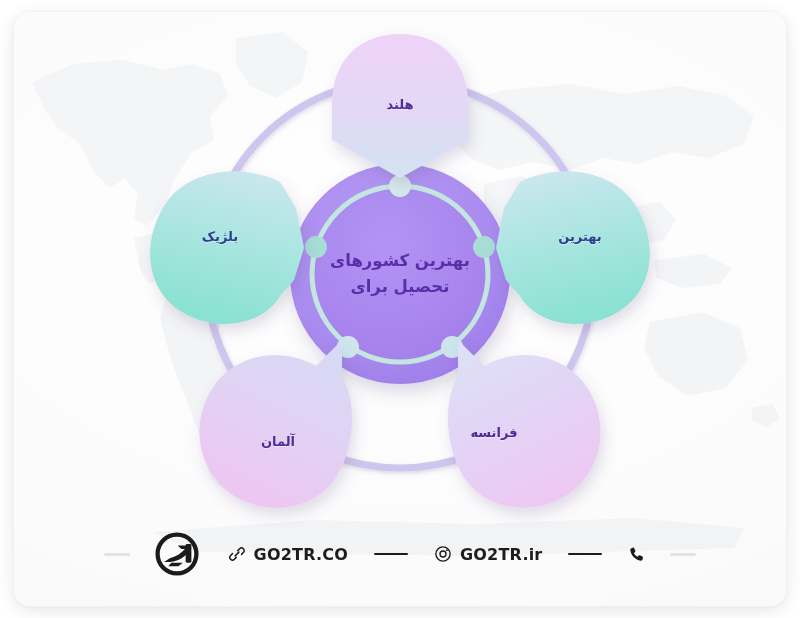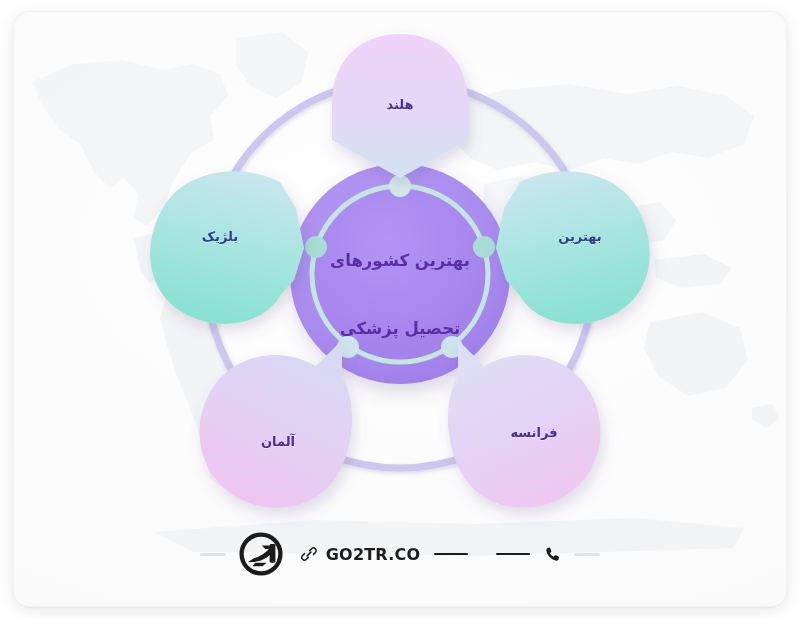--- a/index.html
+++ b/index.html
@@ -62,30 +62,30 @@
     width:190px;
     text-align:center;
     direction:rtl;
     color:#5a2ea6;
     font-size:16.5px;
     font-weight:800;
     line-height:1.55;
     letter-spacing:0;
     pointer-events:none;
   }
-  .hub-text div{white-space:nowrap;margin-top:42px;}
+  .hub-text div{white-space:nowrap;}
   
   .footer{
     position:absolute;
     left:0;right:0;bottom:22px;
     height:60px;
     display:flex;
     align-items:center;
     justify-content:center;
-    gap:0px;
+    gap:12px;
     direction:ltr;
   }
   .foot-rule{
     width:26px;height:3px;border-radius:2px;
     background:#e2e2e2;
   }
   .foot-rule.left{margin-right:12px;}
   .foot-rule.right{margin-left:12px;}
   .logo{
     width:46px;height:46px;
@@ -266,28 +266,28 @@
                  C264 332 216 344 196 380
                  C174 420 188 466 224 486
                  C262 506 306 494 324 462
                  C342 430 342 388 328 364
                  Z" fill="url(#gDE)"></path>
       </g>
     </svg>
 
     <div class="hub-text" style="left:386px;top:262px;transform:translate(-50%,-50%);">
       <div>بهترین کشورهای</div>
-      <div>تحصیل پزشکی</div>
+      <div>تحصیل برای</div>
     </div>
 
     <div class="node-label" style="left:386px;top:92px;color:#4b2e96;">هلند</div>
 
     <div class="node-label" style="left:566px;top:224px;color:#2d3f8f;">بهترین</div>
 
-    <div class="node-label" style="left:520px;top:420px;color:#4b2e96;">فرانسه</div>
+    <div class="node-label" style="left:480px;top:420px;color:#4b2e96;">فرانسه</div>
 
     <div class="node-label" style="left:264px;top:429px;color:#4b2e96;">آلمان</div>
 
     <div class="node-label" style="left:206px;top:224px;color:#2d3f8f;">بلژیک</div>
 
     <div class="footer">
 
       <div class="foot-rule left"></div>
 
       <svg class="logo" viewBox="0 0 64 64">
@@ -304,20 +304,28 @@
             <path d="M9.5 14.5 L14.5 9.5"></path>
             <path d="M13 7.5 L15.5 5 a3.5 3.5 0 0 1 5 5 l-2.5 2.5"></path>
             <path d="M11 16.5 L8.5 19 a3.5 3.5 0 0 1 -5 -5 l2.5 -2.5"></path>
           </g>
         </svg>
         <span>GO2TR.CO</span>
       </div>
 
       <div class="foot-sep"></div>
 
+      <div class="foot-item">
+        <svg class="ficon" viewBox="0 0 24 24">
+          <circle cx="12" cy="12" r="9.5" fill="none" stroke="#1b1b1b" stroke-width="1.8"></circle>
+          <circle cx="12" cy="12" r="4" fill="none" stroke="#1b1b1b" stroke-width="1.8"></circle>
+          <circle cx="17.2" cy="6.9" r="1.2" fill="#1b1b1b"></circle>
+        </svg>
+        <span>GO2TR.ir</span>
+      </div>
 
       <div class="foot-sep"></div>
 
       <div class="foot-item">
         <svg class="ficon" viewBox="0 0 24 24">
           <path d="M6.2 3.5 C7.4 3.2 8.2 3.8 8.6 4.9 L9.7 7.6 C10 8.5 9.8 9.1 9.1 9.6
                    L7.9 10.5 C8.8 12.6 10.6 14.5 12.9 15.6 L13.8 14.4
                    C14.3 13.7 15 13.5 15.8 13.8 L18.6 14.9 C19.6 15.3 20.2 16.1 19.9 17.3
                    L19.3 19.4 C19 20.4 18.1 21 17 20.9 C9.8 20.1 3.6 13.9 3.1 6.8
                    C3 5.6 3.6 4.8 4.6 4.4 Z" fill="#1b1b1b"></path>

